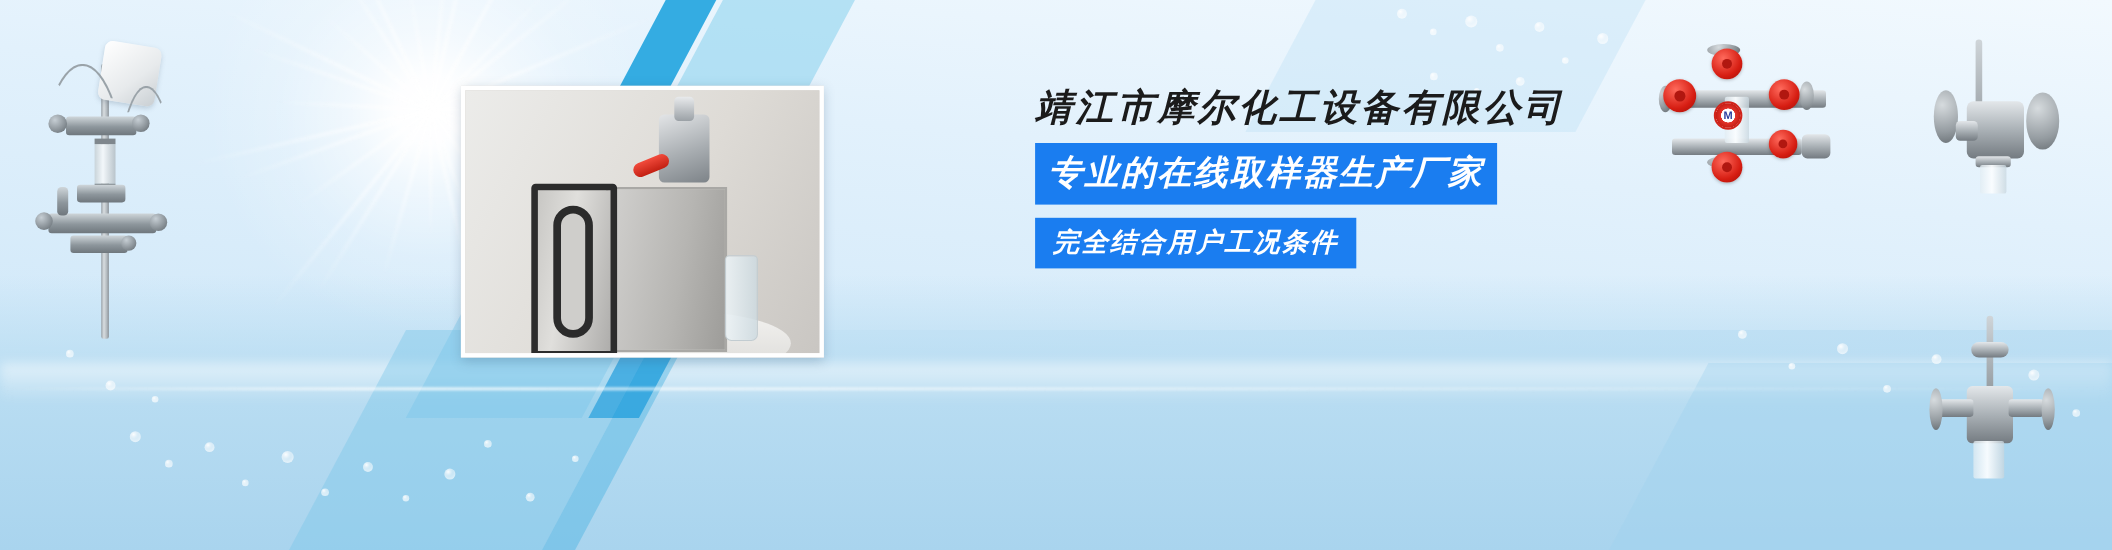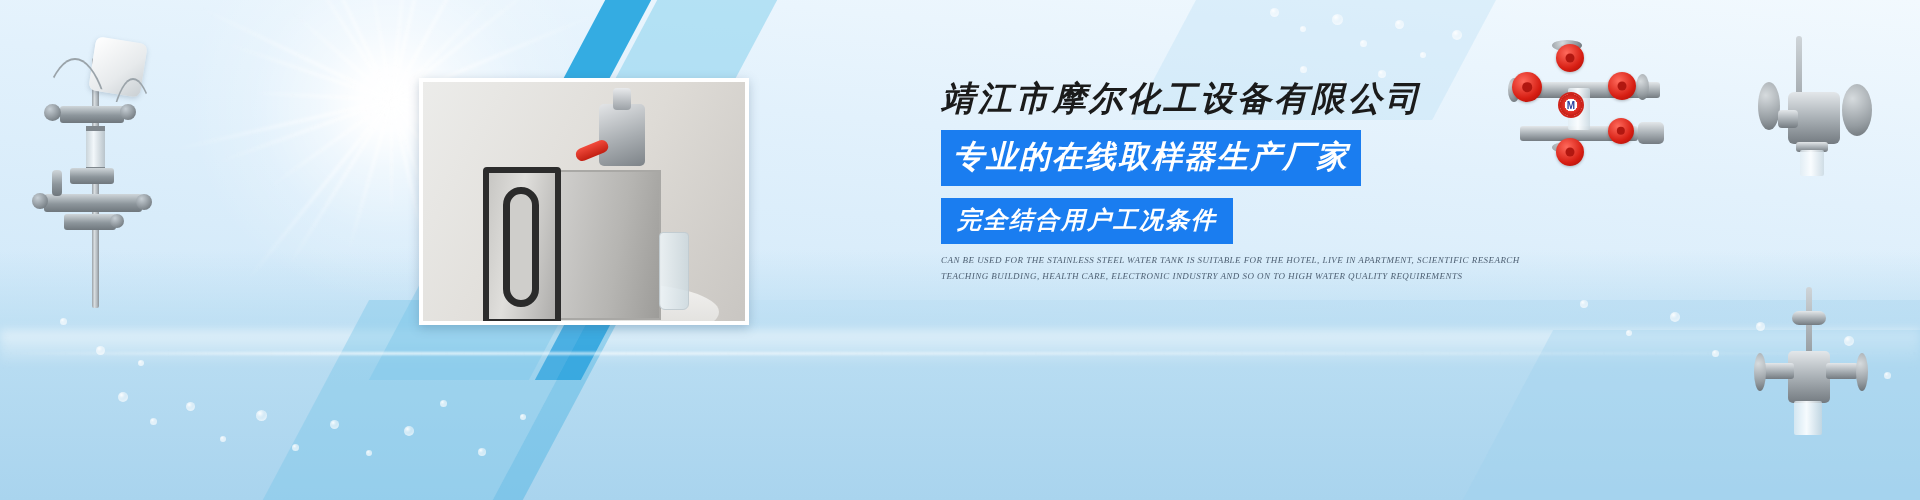--- a/index.html
+++ b/index.html
@@ -425,17 +425,16 @@
 
     <div class="headline-wrap">
       <span class="headline">专业的在线取样器生产厂家</span>
     </div>
 
 
     <div class="cta-wrap">
       <span class="cta">完全结合用户工况条件</span>
     </div>
 
-    <div class="eng">CAN BE USED FOR THE STAINLESS STEEL WATER TANK IS SUITABLE FOR THE HOTEL, LIVE IN APARTMENT, SCIENTIFIC RESEARCH TEACHING BUILDING, HEALTH CARE, ELECTRONIC INDUSTRY AND SO ON TO HIGH WATER QUALITY REQUIREMENTS</div>
   </div>
 
 
 </div>
 
 </body></html>

